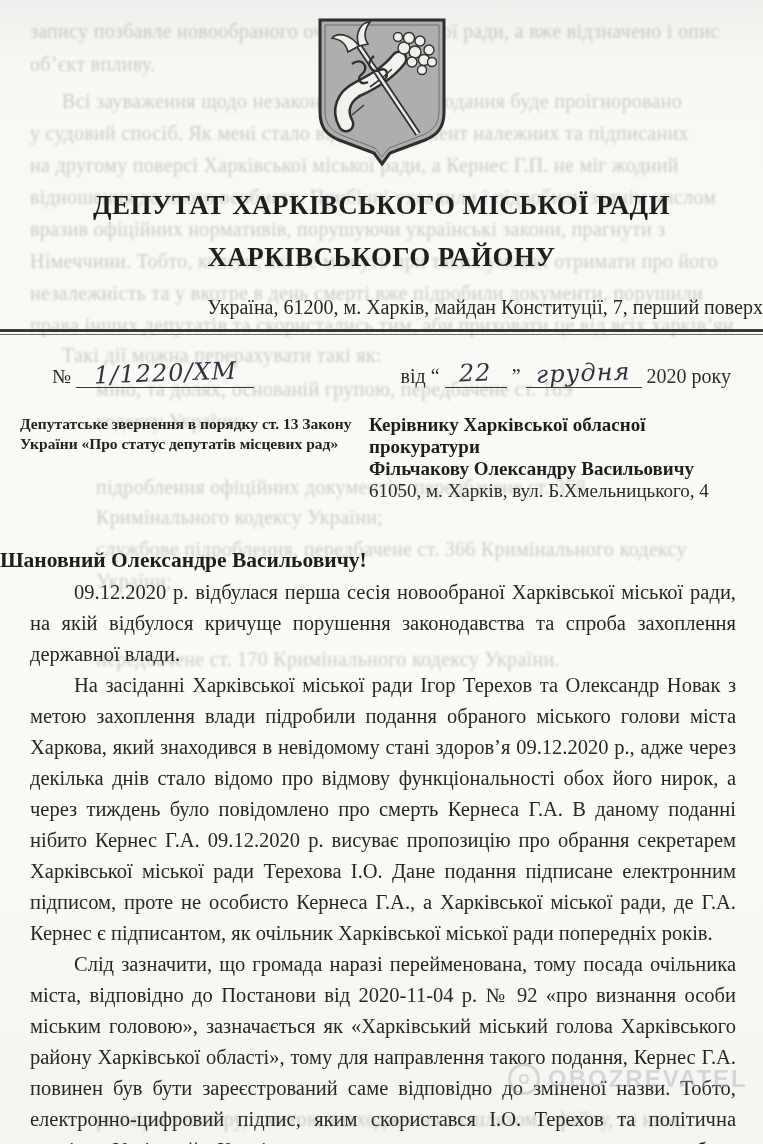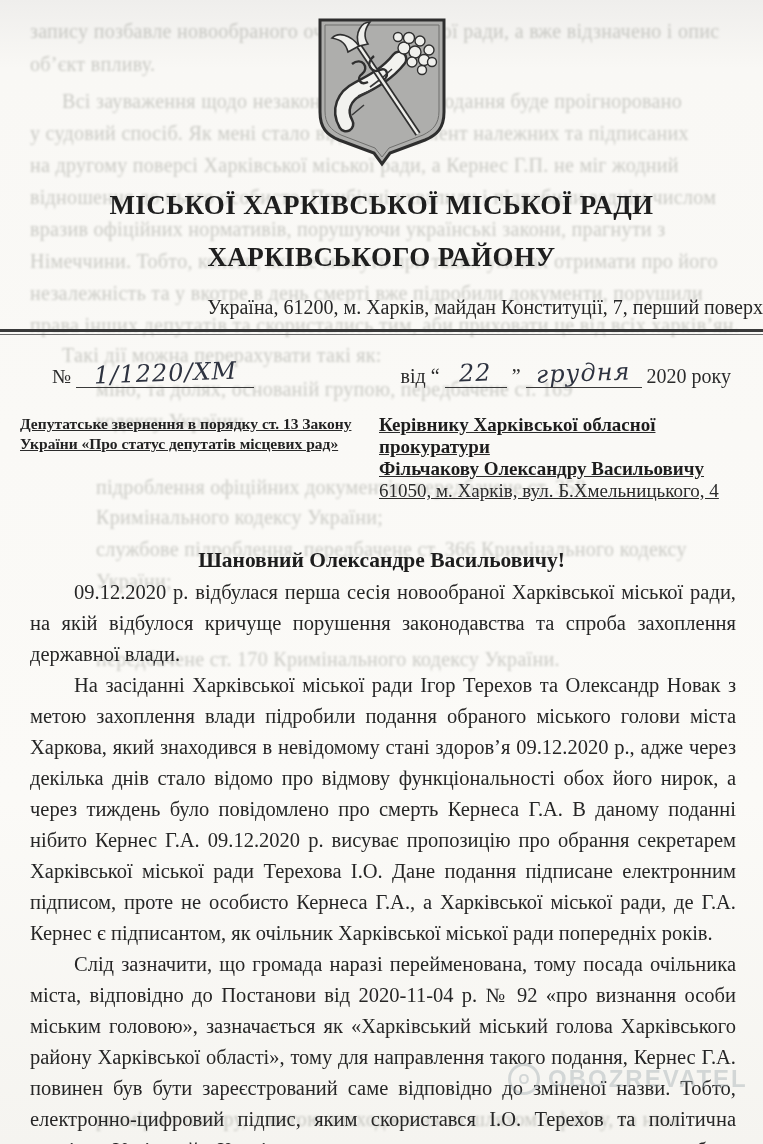--- a/index.html
+++ b/index.html
@@ -61,32 +61,31 @@
     display:inline-block;transform:rotate(-2deg);
   }
   .uline{
     display:inline-block;border-bottom:1.6px solid #3a3a3a;
     text-align:center;vertical-align:bottom;
   }
   .u-num{min-width:178px;}
   .u-day{min-width:62px;}
   .u-month{min-width:116px;}
   .cols{
-    display:flex;gap:14px;
+    display:flex;gap:4px;
     padding:16px 8px 0 20px;
-    text-decoration:underline;
   }
   .col-left{
     width:345px;flex:0 0 auto;
     font-weight:bold;font-size:15.5px;line-height:20px;color:#222;
   }
   .col-right{flex:1;font-size:19px;line-height:22px;}
   .col-right .b{font-weight:bold;color:#1d1d1d;}
   .salutation{
-    text-align:center;font-weight:bold;font-size:21.5px;
+    text-align:left;font-weight:bold;font-size:21.5px;
     margin:46px 0 0;color:#1d1d1d;
   }
   .body-text{padding:4px 27px 0 30px;}
   .body-text p{
     margin:0;
     font-size:20.5px;line-height:31px;
     text-align:justify;text-indent:44px;
     color:#262626;
   }
   
@@ -163,21 +162,21 @@
 
         <path d="M47,34 C38,22 26,20 20,26 C30,28 34,32 36,40 Z" fill="#efefec" stroke="#2f2f2f" stroke-width="1.6"></path>
         <path d="M47,34 C42,20 50,10 58,10 C52,18 52,26 56,32 Z" fill="#efefec" stroke="#2f2f2f" stroke-width="1.6"></path>
 
         <path d="M40,52 C50,44 58,56 50,62 C44,66 48,74 56,70" fill="none" stroke="#2f2f2f" stroke-width="2.4"></path>
         <path d="M62,44 C52,52 60,62 68,58 C74,55 78,62 72,68" fill="none" stroke="#2f2f2f" stroke-width="2.4"></path>
       </svg>
     </div>
 
     <div class="letterhead">
-      <div class="lh-title first">МІСЬКОЇ ХАРКІВСЬКОЇ МІСЬКОЇ РАДИ</div>
+      <div class="lh-title first">ДЕПУТАТ ХАРКІВСЬКОГО МІСЬКОЇ РАДИ</div>
       <div class="lh-title">ХАРКІВСЬКОГО РАЙОНУ</div>
       <div class="lh-address">Україна, 61200, м. Харків, майдан Конституції, 7, перший поверх</div>
     </div>
 
     <div class="rule"></div>
 
     <div class="ref-row">
       <div>
         <span>№</span>
         <span class="uline u-num"><span class="hand">1/1220/ХМ</span></span>

